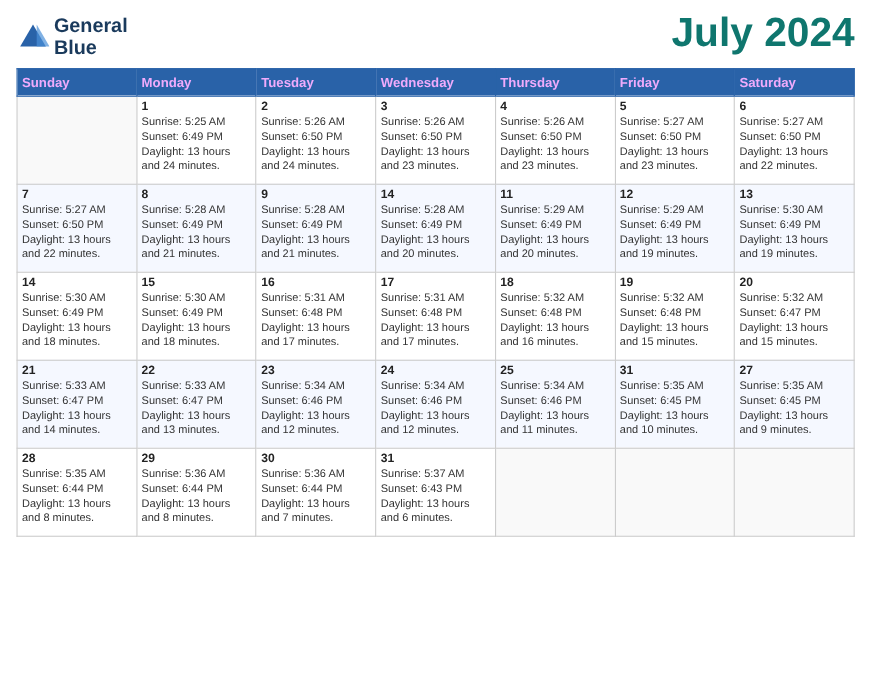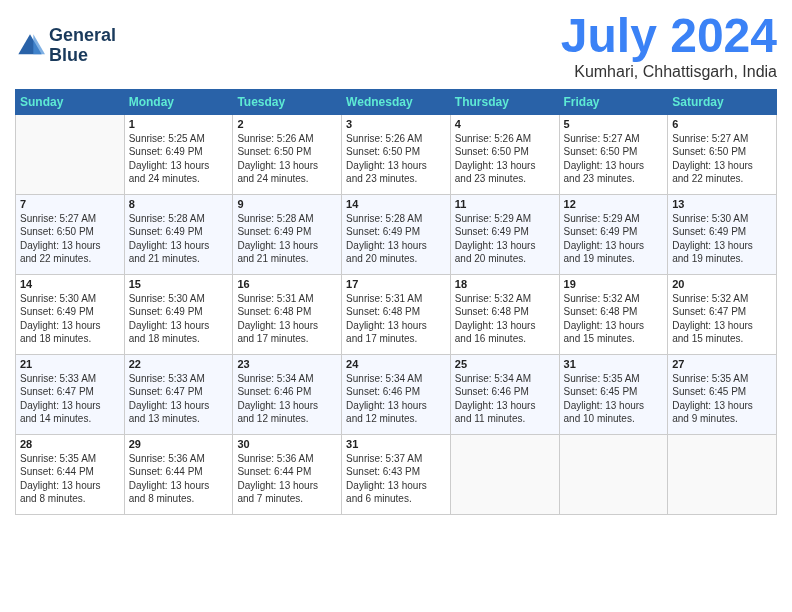--- a/index.html
+++ b/index.html
@@ -12,56 +12,56 @@
     }
     .header-area {
       display: flex;
       justify-content: space-between;
       align-items: flex-start;
       margin-bottom: 8px;
     }
     .logo {
       display: flex;
       align-items: center;
-      margin-top: 16px;
+      margin-top: 4px;
     }
     .logo-text {
       font-size: 18px;
       font-weight: bold;
       color: #1a3a5c;
       line-height: 1.1;
     }
     .logo-icon {
       width: 30px;
       height: 30px;
       margin-right: 4px;
       position: relative;
     }
     .title-area {
       text-align: right;
     }
     .month-title {
-      font-size: 48px;
+      font-size: 37px;
       font-weight: bold;
-      color: #3b82f6;
+      color: #0f766e;
       line-height: 1.1;
     }
     .location-title {
       font-size: 16px;
       color: #333;
       font-weight: normal;
     }
     table {
       width: 100%;
       border-collapse: collapse;
       table-layout: fixed;
     }
     thead th {
       background-color: #2962a8;
-      color: #5eead4;
+      color: #f0abfc;
       font-size: 12px;
       font-weight: bold;
       padding: 5px 4px;
       text-align: left;
       border: 1px solid #2962a8;
     }
     tbody td {
       border: 1px solid #ccc;
       vertical-align: top;
       padding: 3px 4px;
@@ -100,21 +100,20 @@
       <polygon points="18,4 32,28 4,28" fill="#2962a8"></polygon>
       <polygon points="22,4 36,28 22,28" fill="#4a90d9" opacity="0.7"></polygon>
     </svg>
     <div class="logo-text">
       <div>General</div>
       <div>Blue</div>
     </div>
   </div>
   <div class="title-area">
     <div class="month-title">July 2024</div>
-    <div class="location-title">Kumhari, Chhattisgarh, India</div>
   </div>
 </div>
 
 <table>
   <thead>
     <tr id="header-row">
         <th>Sunday</th>
         <th>Monday</th>
         <th>Tuesday</th>
         <th>Wednesday</th>

